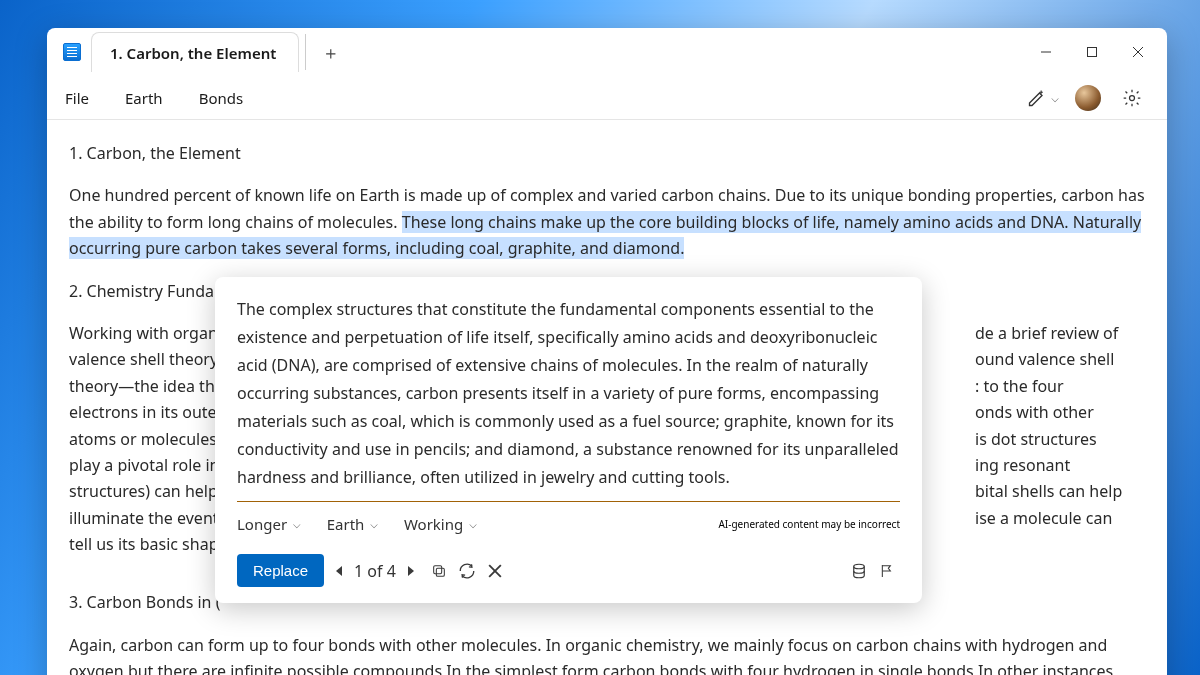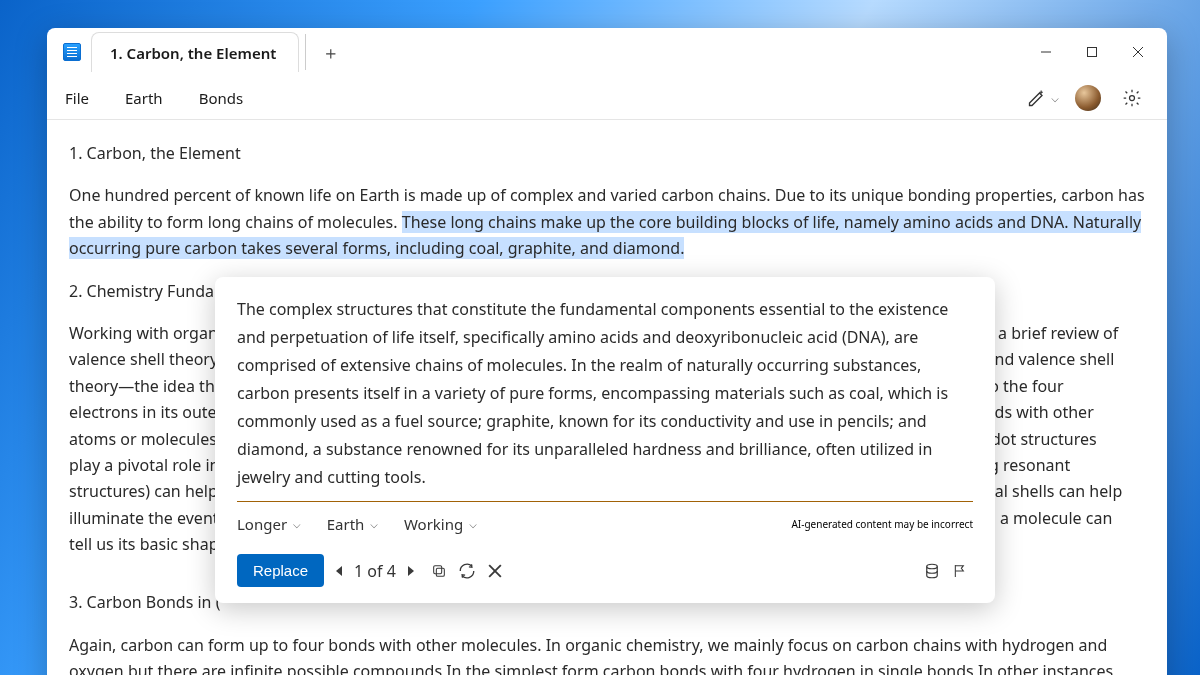--- a/index.html
+++ b/index.html
@@ -110,21 +110,21 @@
     overflow: hidden;
     position: relative;
   }
   .content p { margin-bottom: 16px; }
   .hl {
     background: #c7e0ff;
   }
   .popup {
     position: absolute;
     top: 277px; left: 215px;
-    width: 780px;
+    width: 707px;
     background: #ffffff;
     border-radius: 8px;
     box-shadow: 0 6px 28px rgba(0,0,0,0.22);
     padding: 18px 22px 16px 22px;
     display: flex; flex-direction: column;
   }
   .popup-body {
     font-size: 16px;
     line-height: 1.75;
     color: #2b2b2b;

